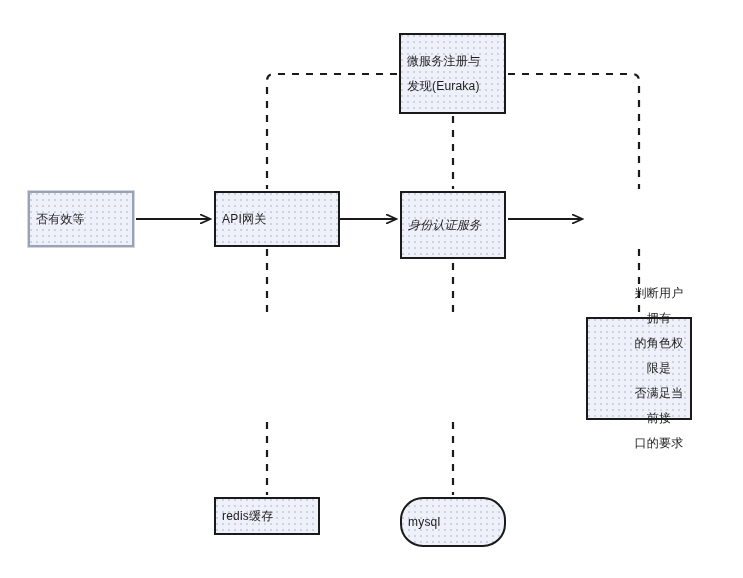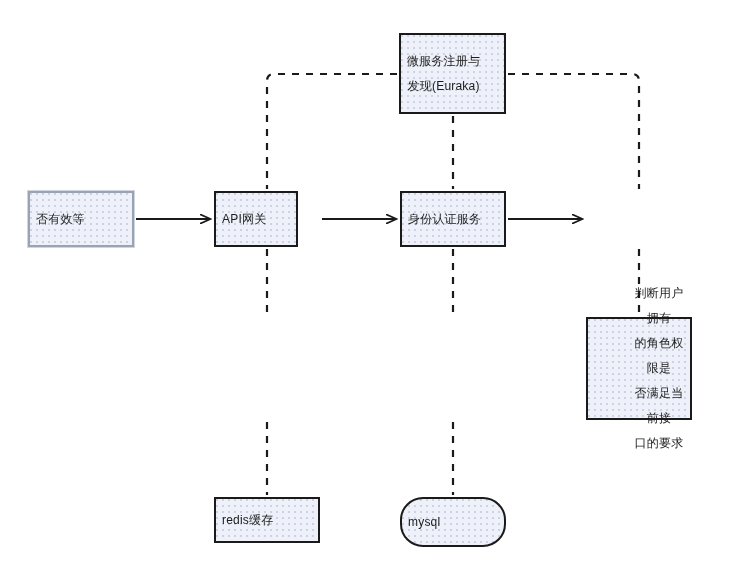--- a/index.html
+++ b/index.html
@@ -83,44 +83,44 @@
     <path d="M639,249 L639,315" fill="none" stroke="#1a1a1a" stroke-width="2.2" stroke-dasharray="7 7" stroke-linecap="butt"></path>
 
     <path d="M267,422 L267,495" fill="none" stroke="#1a1a1a" stroke-width="2.2" stroke-dasharray="7 7" stroke-linecap="butt"></path>
     <path d="M453,422 L453,495" fill="none" stroke="#1a1a1a" stroke-width="2.2" stroke-dasharray="7 7" stroke-linecap="butt"></path>
   </svg>
 
   <div class="node soft" style="left:28px; top:191px; width:106px; height:56px;">
     <span class="label">否有效等</span>
   </div>
 
-  <div class="node" style="left:214px; top:191px; width:84px; height:56px;">
+  <div class="node" style="left:214px; top:191px; width:126px; height:56px;">
     <span class="label">API网关</span>
   </div>
 
-  <div class="node" style="left:400px; top:191px; width:106px; height:56px;">
+  <div class="node" style="left:400px; top:191px; width:106px; height:68px;font-style:italic;">
     <span class="label">身份认证服务</span>
   </div>
 
 
   <div class="node" style="left:399px; top:33px; width:107px; height:81px;">
     <span class="label">微服务注册与
 发现(Euraka)</span>
   </div>
 
 
 
   <div class="node" style="left:586px; top:317px; width:106px; height:103px;padding-left:40px;">
     <span class="label">判断用户拥有
 的角色权限是
 否满足当前接
 口的要求</span>
   </div>
 
-  <div class="node" style="left:214px; top:497px; width:106px; height:46px;">
+  <div class="node" style="left:214px; top:497px; width:106px; height:38px;">
     <span class="label">redis缓存</span>
   </div>
 
   <div class="node" style="left:400px; top:497px; width:106px; height:50px;border-radius:23px;">
     <span class="label">mysql</span>
   </div>
 
 </div>
 
 </body></html>

